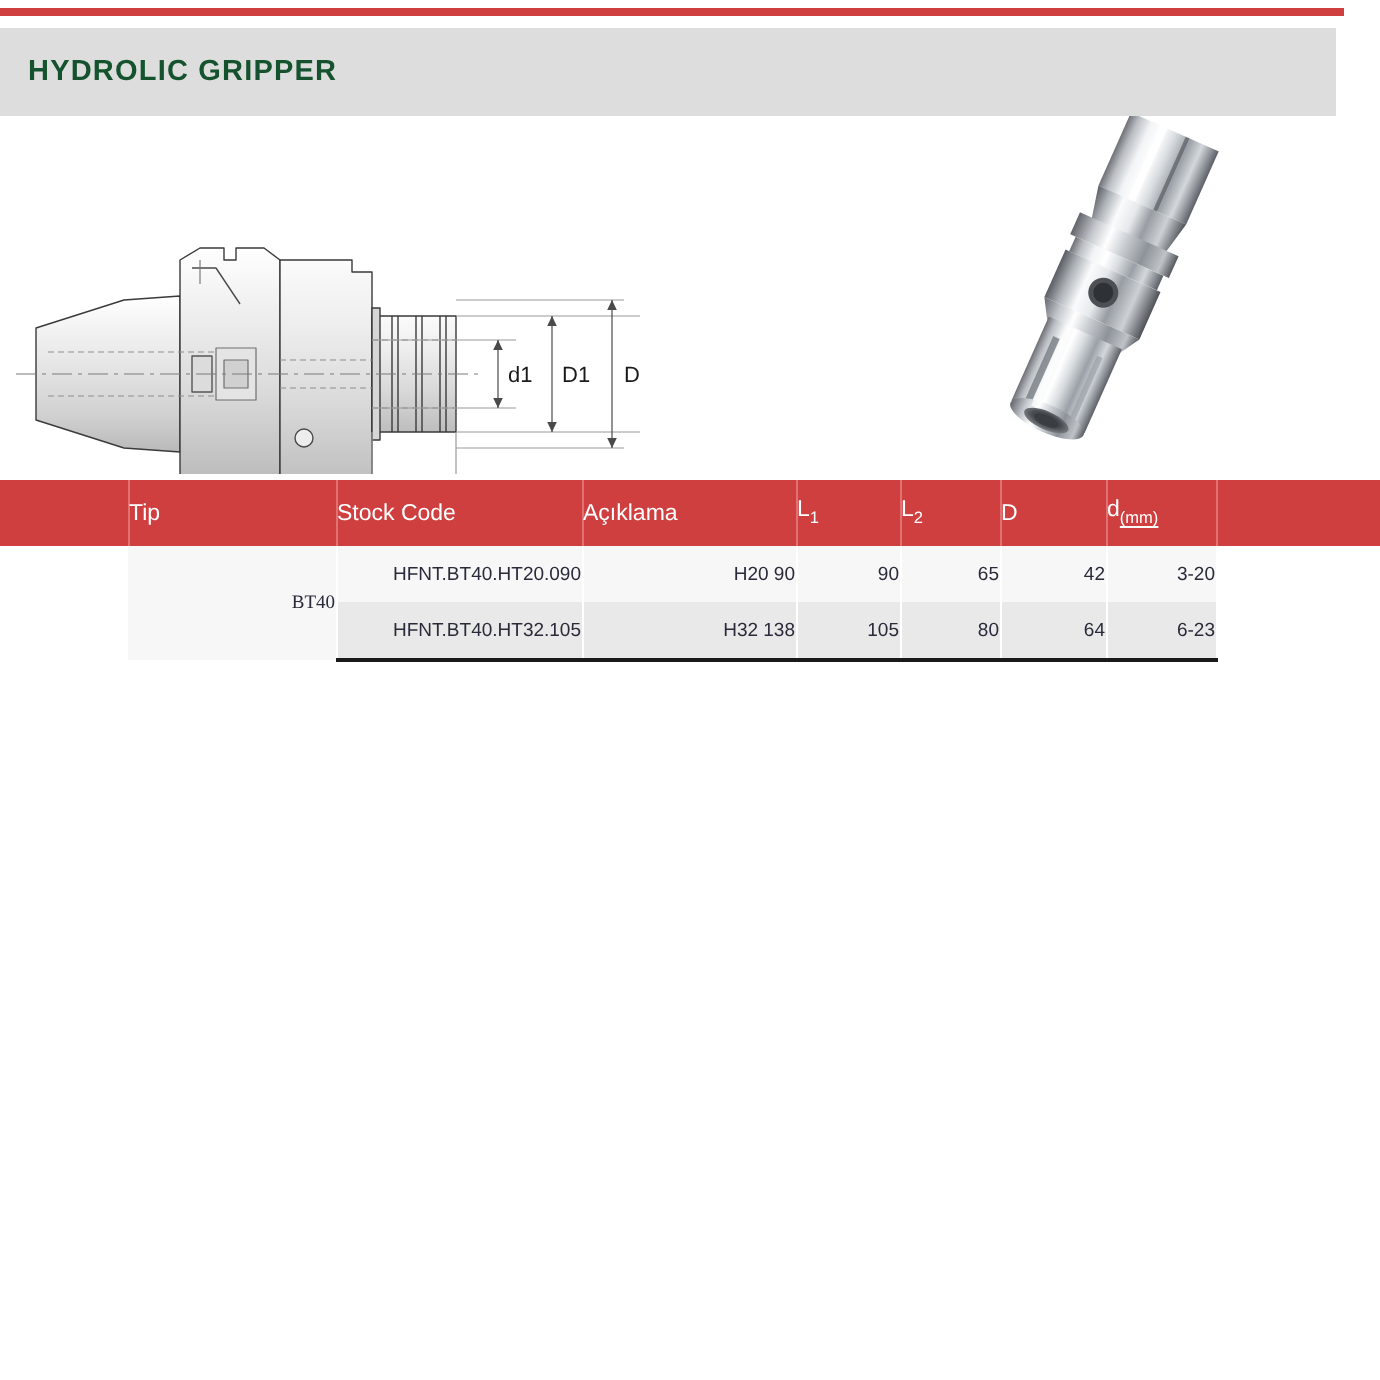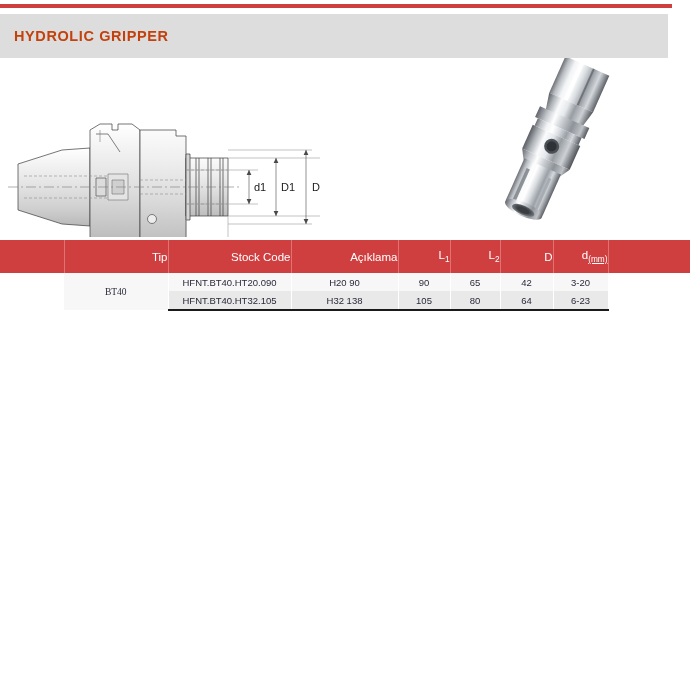--- a/index.html
+++ b/index.html
@@ -34,21 +34,21 @@
     height: 44px;
     background: #dddddd;
   }
   #page-title {
     position: absolute;
     left: 14px;
     top: 28px;
     font-size: 14.5px;
     font-weight: bold;
     letter-spacing: 0.6px;
-    color: #c2410c;
+    color: #14532d;
     white-space: nowrap;
   }
 
   
   #drawing-area {
     position: absolute;
     left: 0;
     top: 62px;
     width: 340px;
     height: 175px;
@@ -78,34 +78,34 @@
     width: 690px;
     font-size: 10.5px;
   }
   table.spec thead th {
     background: #cf3f40;
     color: #ffffff;
     font-weight: normal;
     font-size: 11.5px;
     height: 33px;
     padding: 0;
-    text-align: right;
+    text-align: left;
     border-right: 1px solid #e07274;
     vertical-align: middle;
   }
   table.spec thead th.blank-left,
   table.spec thead th.blank-right {
     border-right: none;
   }
   table.spec thead th.blank-left { border-right: 1px solid #e07274; }
 
   table.spec tbody td {
-    height: 18px;
+    height: 28px;
     padding: 0;
-    text-align: center;
+    text-align: right;
     vertical-align: middle;
     color: #2a2a3a;
     font-size: 9.5px;
     border-right: 1px solid #ffffff;
   }
   table.spec tbody tr.r1 td { background: #f7f7f7; }
   table.spec tbody tr.r2 td { background: #e9e9e9; margin-top: 20px; }
   table.spec tbody tr.r2 td.in-table { border-bottom: 2px solid #1a1a1a; }
   table.spec tbody td.pad-left,
   table.spec tbody td.pad-right {

